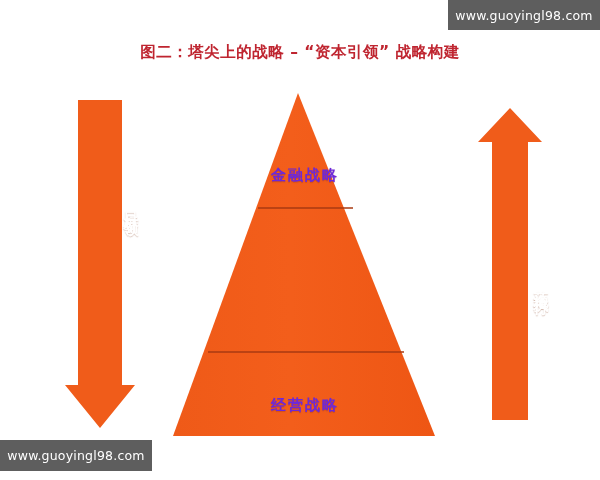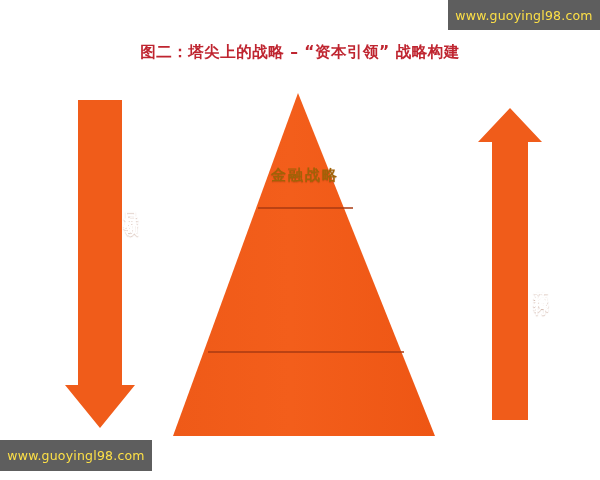--- a/index.html
+++ b/index.html
@@ -27,21 +27,21 @@
     font-weight: bold;
     letter-spacing: 0.5px;
     color: #bf2530;
     white-space: nowrap;
   }
 
   
   .watermark {
     position: absolute;
     background: #5e5e5e;
-    color: #fde047;
+    color: #ffffff;
     font-size: 12.5px;
     font-family: "DejaVu Sans", "Liberation Sans", sans-serif;
     display: flex;
     align-items: center;
     justify-content: center;
     letter-spacing: 0.2px;
   }
   #watermark-top {
     right: 0px;
     top: 0px;
@@ -63,21 +63,21 @@
     width: 280px;
     height: 352px;
   }
   #pyramid svg {
     display: block;
   }
   .tier-label {
     position: absolute;
     width: 280px;
     text-align: center;
-    color: #a16207;
+    color: #6d28d9;
     font-weight: bold;
     font-size: 15px;
     letter-spacing: 2px;
     text-shadow: 0 1px 1px rgba(120,40,0,0.25);
     pointer-events: none;
   }
   #tier-label-top    { top: 78px; }
   #tier-label-middle { top: 189px; }
   #tier-label-bottom { top: 308px; }
 
@@ -129,20 +129,21 @@
       </defs>
 
       <polygon points="133,5 270,348 8,348" fill="url(#orangeGrad)"></polygon>
 
       <line x1="93" y1="120" x2="188" y2="120" stroke="#a83a12" stroke-width="1.6"></line>
 
       <line x1="43" y1="264" x2="239" y2="264" stroke="#a83a12" stroke-width="1.6"></line>
     </svg>
 
     <div class="tier-label" id="tier-label-top">金融战略</div>
+    <div class="tier-label" id="tier-label-bottom">经营战略</div>
   </div>
 
   <div class="arrow" id="arrow-left">
     <svg width="80" height="335" viewBox="0 0 80 335">
       <polygon points="18,0 62,0 62,285 75,285 40,328 5,285 18,285" fill="#f05c1a"></polygon>
     </svg>
     <div class="arrow-label" id="arrow-left-label">目标引领</div>
   </div>
 
   <div class="arrow" id="arrow-right">

